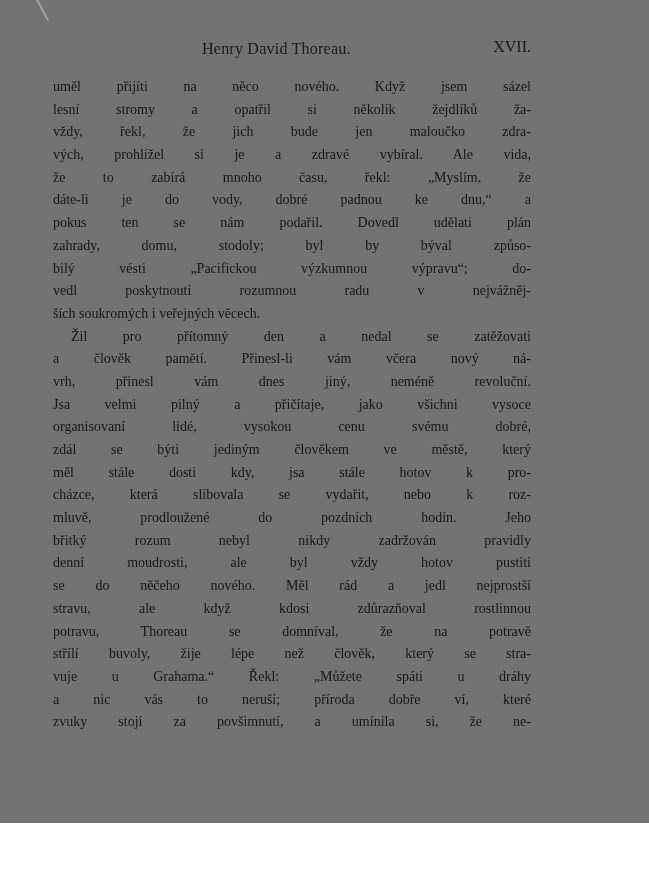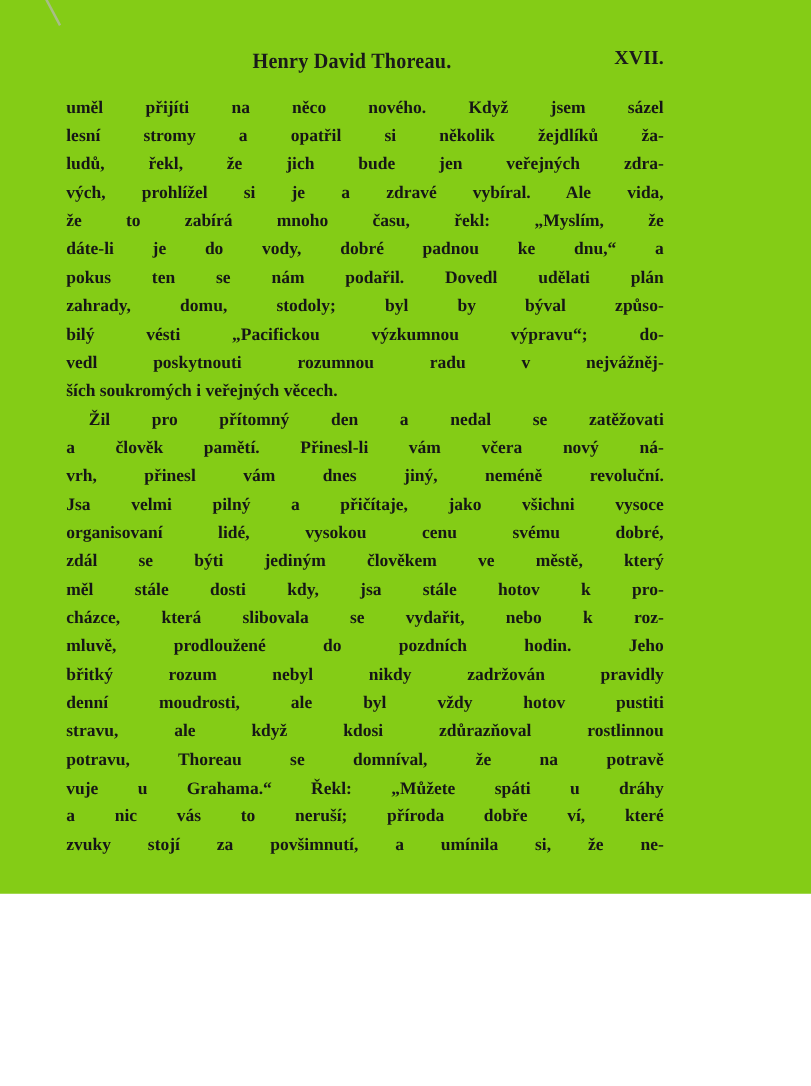--- a/index.html
+++ b/index.html
@@ -11,23 +11,22 @@
       width: 649px;
       height: 869px;
       position: relative;
       overflow: hidden;
       font-family: "DejaVu Serif", "Liberation Serif", serif;
       color: #1a1a1a;
     }
     .page {
       position: absolute;
       left: 0; top: 0;
-      width: 649px; height: 715px;
-      background: #84cc16;
-      font-weight: bold;
+      width: 649px; height: 823px;
+      background: #737373;
     }
     .corner-mark {
       position: absolute;
       left: 34px; top: -4px;
       width: 2px; height: 28px;
       background: #b8b8b8;
       transform: rotate(-28deg);
       transform-origin: top left;
       opacity: 0.7;
     }
@@ -88,39 +87,41 @@
   <div class="corner-mark"></div>
 
   <div class="running-head">
     <span class="running-title">Henry David Thoreau.</span>
     <span class="page-number">XVII.</span>
   </div>
 
   <div class="body-text">
     <span class="line">uměl přijíti na něco nového. Když jsem sázel</span>
     <span class="line">lesní stromy a opatřil si několik žejdlíků ža-</span>
-    <span class="line">ludů, řekl, že jich bude jen veřejných zdra-</span>
+    <span class="line">vždy, řekl, že jich bude jen maloučko zdra-</span>
     <span class="line">vých, prohlížel si je a zdravé vybíral. Ale vida,</span>
     <span class="line">že to zabírá mnoho času, řekl: „Myslím, že</span>
     <span class="line">dáte-li je do vody, dobré padnou ke dnu,“ a</span>
     <span class="line">pokus ten se nám podařil. Dovedl udělati plán</span>
     <span class="line">zahrady, domu, stodoly; byl by býval způso-</span>
     <span class="line">bilý vésti „Pacifickou výzkumnou výpravu“; do-</span>
     <span class="line">vedl poskytnouti rozumnou radu v nejvážněj-</span>
     <span class="line last">ších soukromých i veřejných věcech.</span>
     <span class="line indent">Žil pro přítomný den a nedal se zatěžovati</span>
     <span class="line">a člověk pamětí. Přinesl-li vám včera nový ná-</span>
     <span class="line">vrh, přinesl vám dnes jiný, neméně revoluční.</span>
     <span class="line">Jsa velmi pilný a přičítaje, jako všichni vysoce</span>
     <span class="line">organisovaní lidé, vysokou cenu svému dobré,</span>
     <span class="line">zdál se býti jediným člověkem ve městě, který</span>
     <span class="line">měl stále dosti kdy, jsa stále hotov k pro-</span>
     <span class="line">cházce, která slibovala se vydařit, nebo k roz-</span>
     <span class="line">mluvě, prodloužené do pozdních hodin. Jeho</span>
     <span class="line">břitký rozum nebyl nikdy zadržován pravidly</span>
     <span class="line">denní moudrosti, ale byl vždy hotov pustiti</span>
+    <span class="line">se do něčeho nového. Měl rád a jedl nejprostší</span>
     <span class="line">stravu, ale když kdosi zdůrazňoval rostlinnou</span>
     <span class="line">potravu, Thoreau se domníval, že na potravě</span>
+    <span class="line">střílí buvoly, žije lépe než člověk, který se stra-</span>
     <span class="line">vuje u Grahama.“ Řekl: „Můžete spáti u dráhy</span>
     <span class="line">a nic vás to neruší; příroda dobře ví, které</span>
     <span class="line">zvuky stojí za povšimnutí, a umínila si, že ne-</span>
   </div>
 </div>
 
 </body></html>

